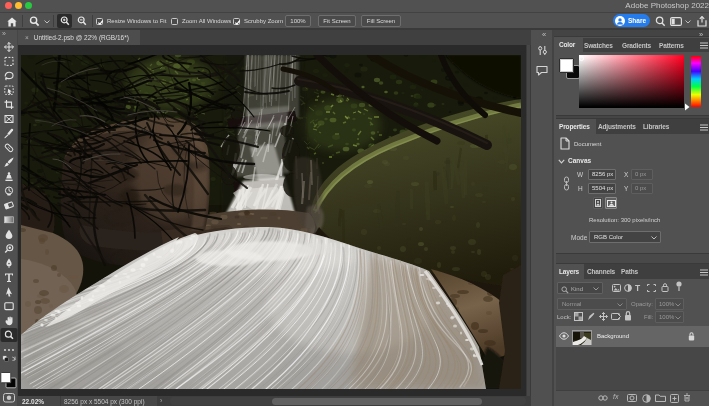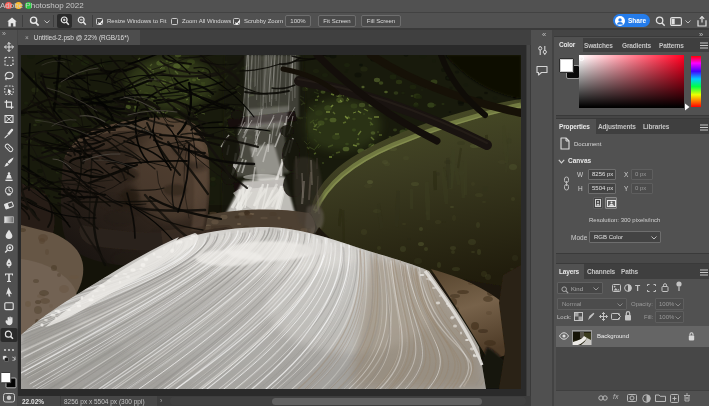--- a/index.html
+++ b/index.html
@@ -3,21 +3,21 @@
 <meta charset="utf-8">
 <style>
   * { margin:0; padding:0; box-sizing:border-box; }
   html,body { width:709px; height:406px; overflow:hidden; background:#515151;
     font-family:"Liberation Sans", sans-serif; }
   #app { position:relative; width:709px; height:406px; background:#515151; }
   .abs { position:absolute; }
   #titlebar { position:absolute; left:0; top:0; width:709px; height:13px;
     background:#515151; border-bottom:1px solid #424242; }
   .light { position:absolute; top:2px; width:7px; height:7px; border-radius:50%; }
-  #title { position:absolute; top:1px; left:0; width:709px; text-align:left;
+  #title { position:absolute; top:1px; left:0; width:709px; text-align:right;
     font-size:8px; color:#c9c9c9; }
   #optbar { position:absolute; left:0; top:14px; width:709px; height:16px;
     background:#515151; border-bottom:2px solid #3a3a3a; }
   .vsep { position:absolute; top:1px; height:12px; width:1px; background:#3e3e3e; }
   .obtxt { position:absolute; top:4px; font-size:6px; color:#dadada; white-space:nowrap; }
   .cb { position:absolute; top:3.5px; width:7px; height:7px; border:1px solid #c9c9c9;
     border-radius:1.5px; background:#4a4a4a; }
   .btn { position:absolute; top:1px; height:12px; border:1px solid #6e6e6e;
     border-radius:2px; background:#4a4a4a; color:#dcdcdc; font-size:6px;
     text-align:center; line-height:11px; }

